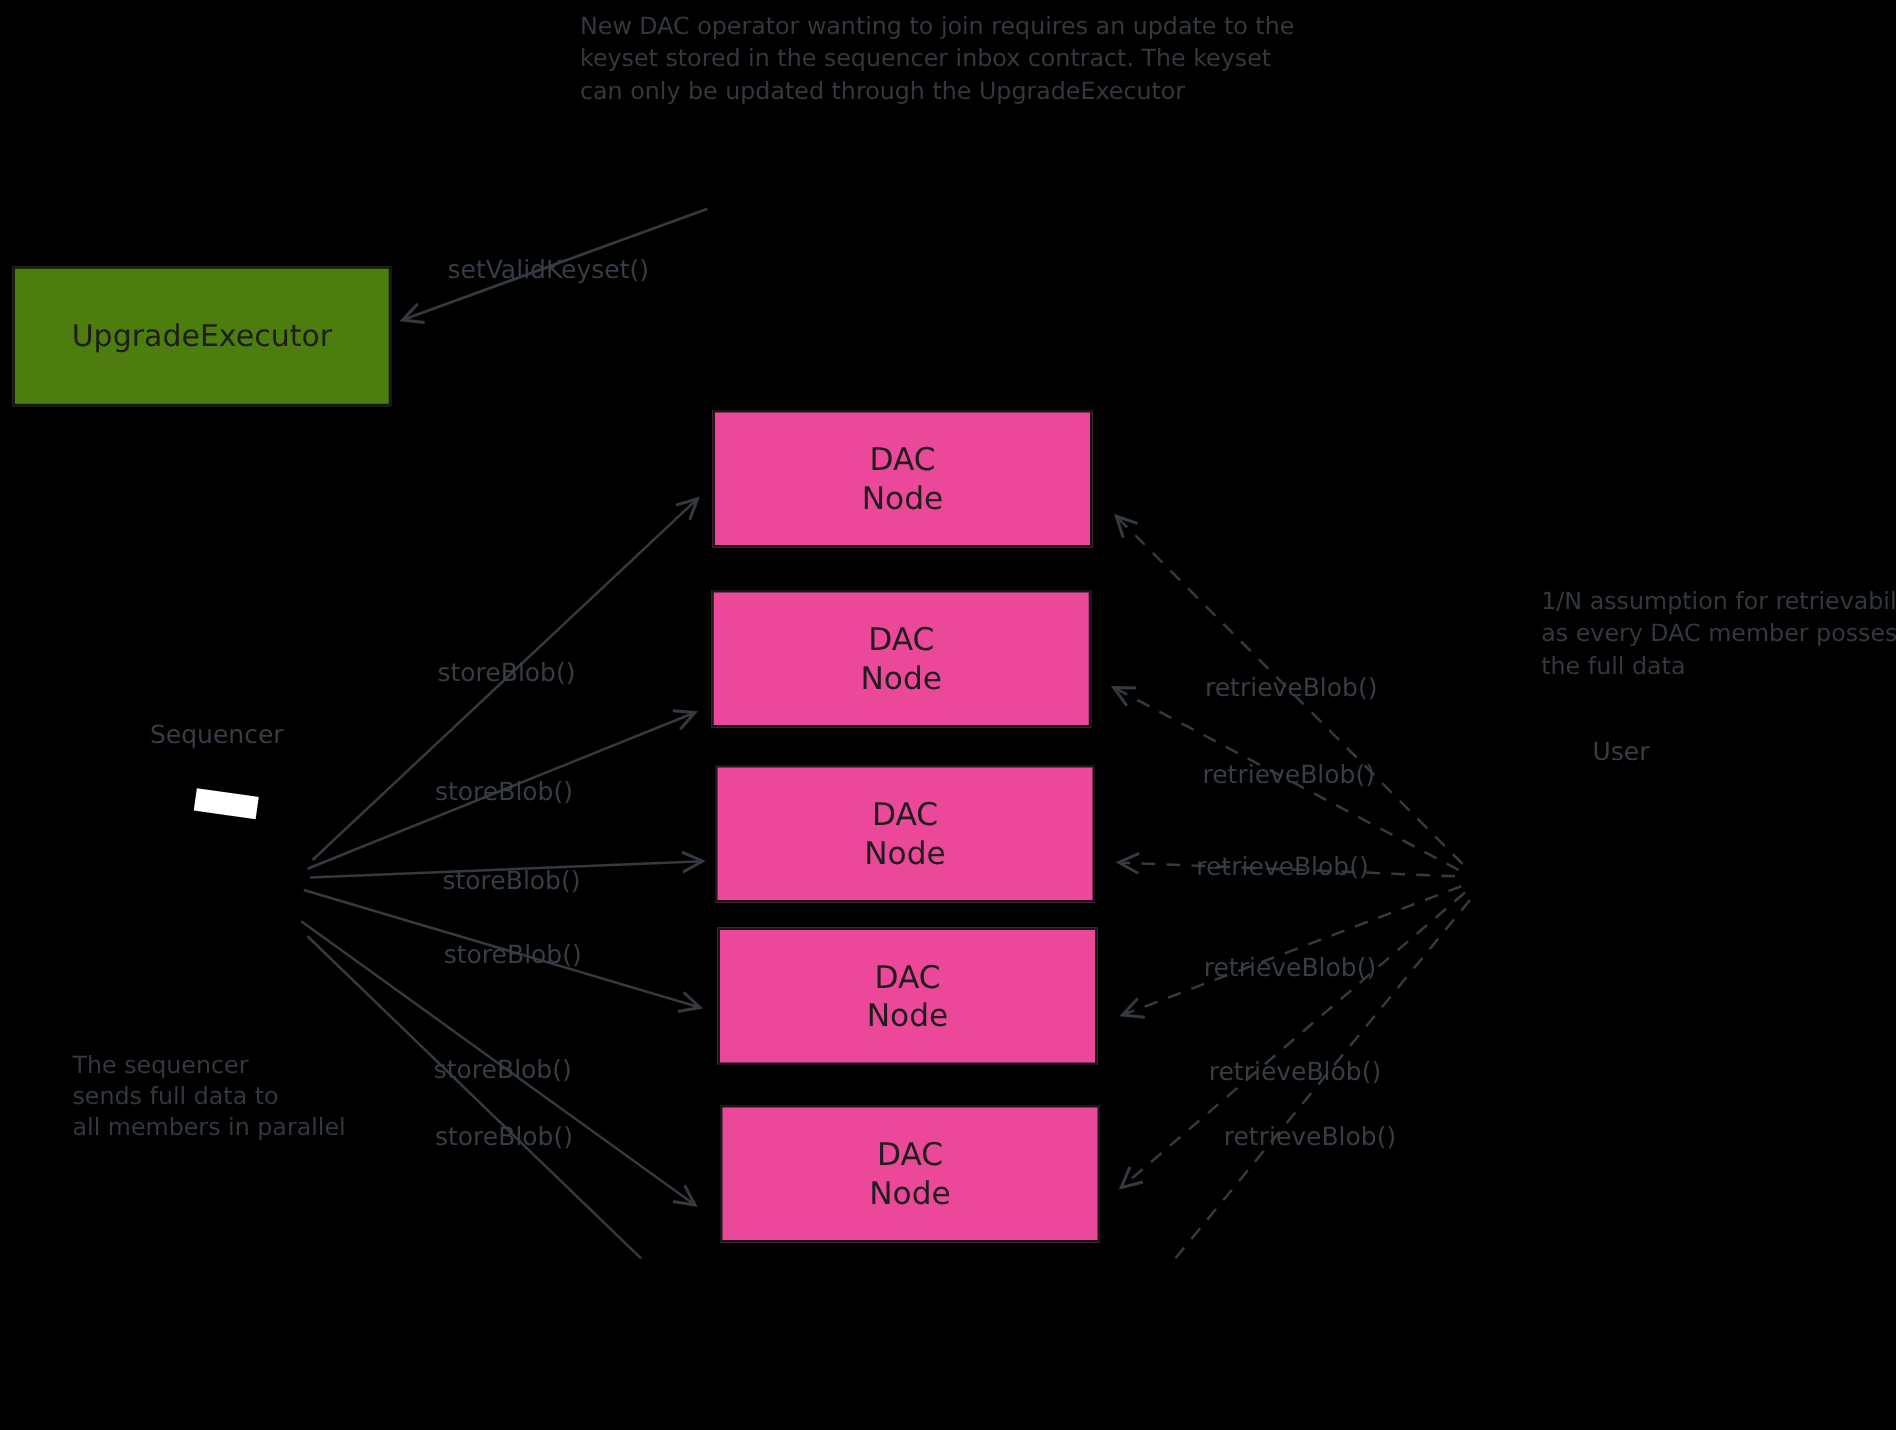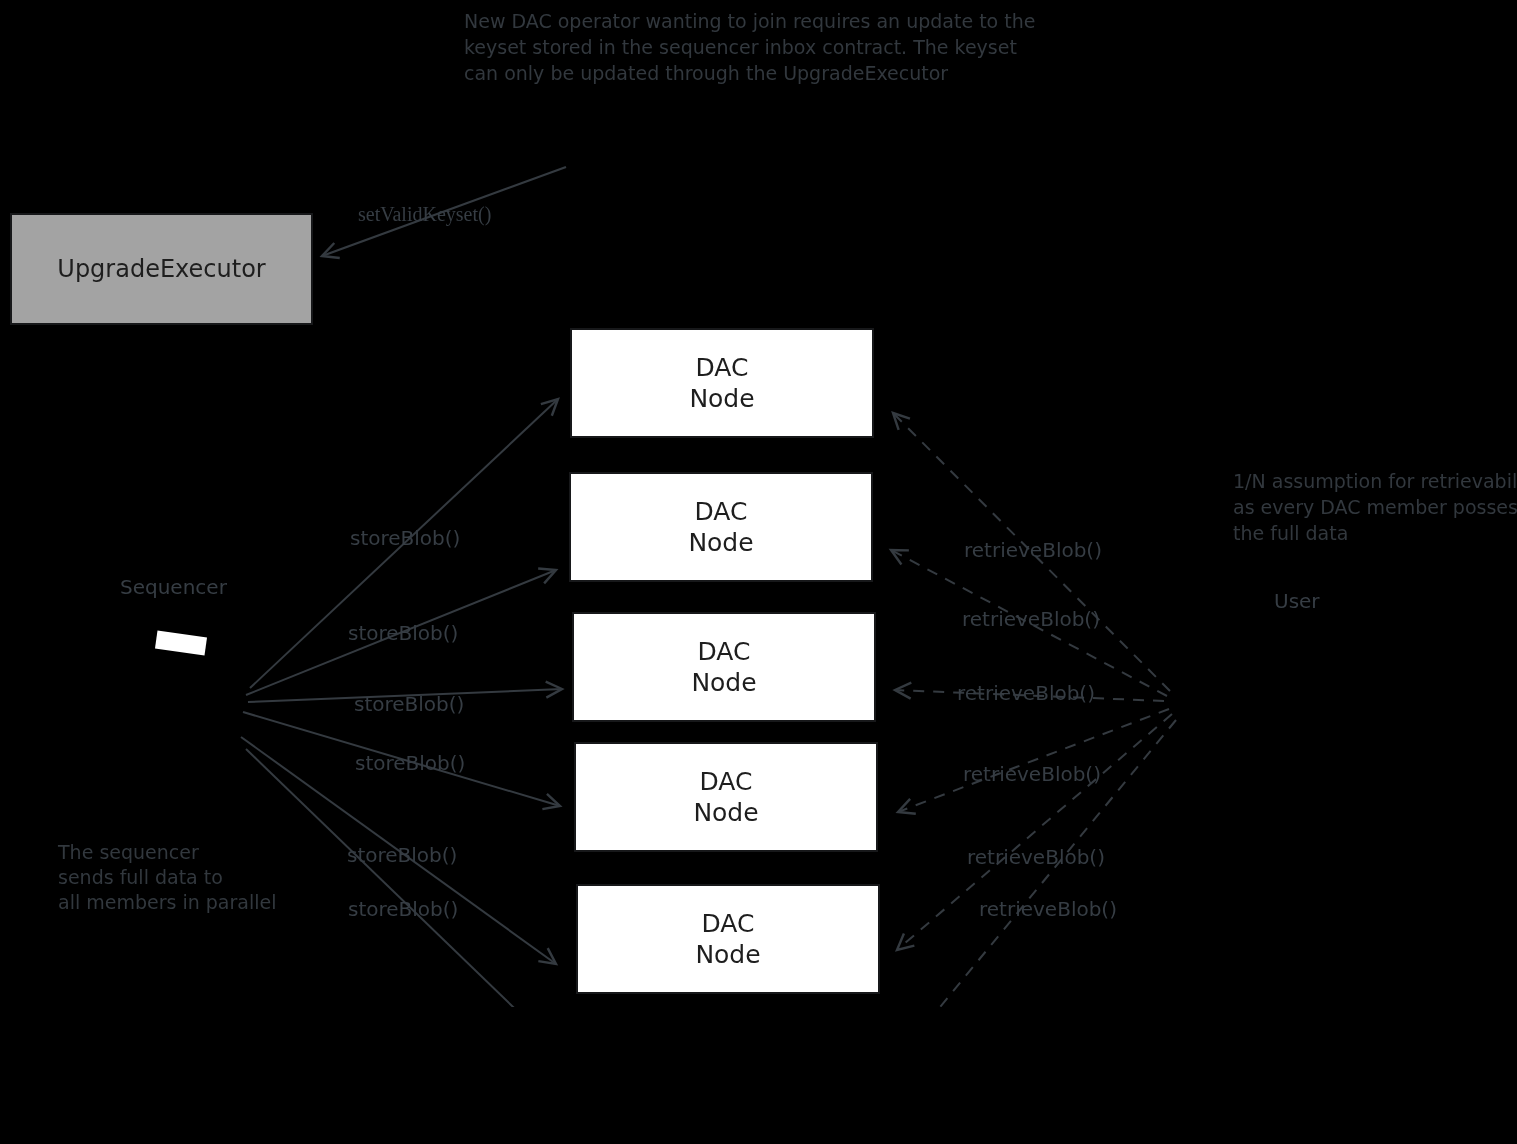--- a/index.html
+++ b/index.html
@@ -15,27 +15,27 @@
     position:absolute;
     z-index:2;
     display:flex;align-items:center;justify-content:center;
     text-align:center;
     white-space:pre-line;
     color:#1e1e1e;
     box-sizing:border-box;
   }
   .dac-node{
     width:304px;height:110px;
-    background:#ffffff;
+    background:#ec4899;
     border:2px solid #17181a;
     font-size:25px;line-height:31px;
   }
   .upgrade-executor{
     left:10px;top:213px;width:303px;height:112px;
-    background:#a3a3a3;
+    background:#4d7c0f;
     border:2px solid #17181a;
     font-size:24px;
   }
   .new-dac-node{
     left:570px;top:115px;width:307px;height:113px;
     background:repeating-linear-gradient(135deg,#a5d8ff 0 2px,transparent 2px 7px);
     font-size:23px;line-height:29px;
     color:#101417;
   }
   .note{
@@ -118,21 +118,21 @@
   <div class="box dac-node" style="left:576px;top:884px;">DAC
 Node</div>
   <div class="box dac-node" style="left:578px;top:1024px;">DAC
 Node</div>
 
   <div class="actor-label" style="left:120px;top:575px;">Sequencer</div>
   <div class="screen"></div>
 
   <div class="actor-label" style="left:1254px;top:589px;margin-left:20px;">User</div>
 
-  <div class="edge-label" style="left:358px;top:203px;font-family:Liberation Serif, serif;">setValidKeyset()</div>
+  <div class="edge-label" style="left:358px;top:203px;">setValidKeyset()</div>
 
   <div class="edge-label" style="left:350px;top:526px;">storeBlob()</div>
   <div class="edge-label" style="left:348px;top:621px;">storeBlob()</div>
   <div class="edge-label" style="left:354px;top:692px;">storeBlob()</div>
   <div class="edge-label" style="left:355px;top:751px;">storeBlob()</div>
   <div class="edge-label" style="left:347px;top:843px;">storeBlob()</div>
   <div class="edge-label" style="left:348px;top:897px;">storeBlob()</div>
 
   <div class="edge-label" style="left:964px;top:538px;">retrieveBlob()</div>
   <div class="edge-label" style="left:962px;top:607px;">retrieveBlob()</div>

